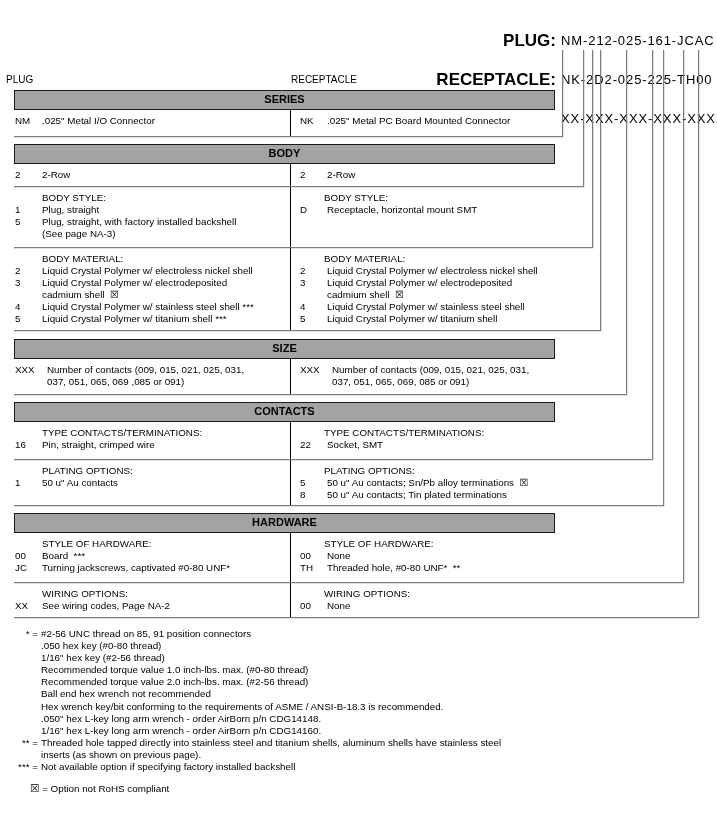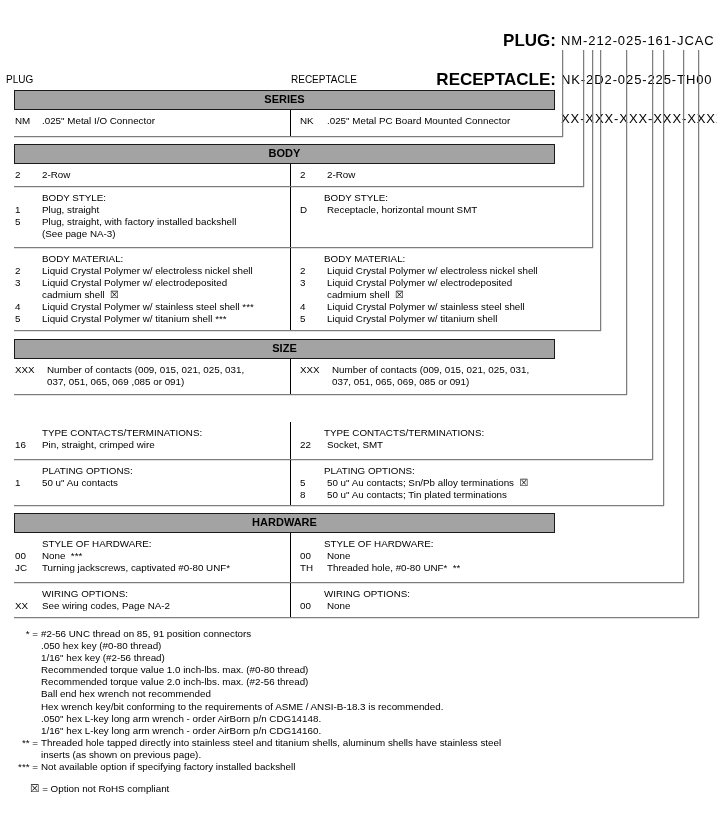--- a/index.html
+++ b/index.html
@@ -167,20 +167,21 @@
           <div class="colR">
             <div class="row">
               <span class="code">XXX</span>
               <span class="desc">Number of contacts (009, 015, 021, 025, 031,
 037, 051, 065, 069, 085 or 091)</span>
             </div>
           </div>
         </div>
       </div>
       <div class="section" style="top: 402px; height: 104px;">
+        <div class="hdr">CONTACTS</div>
         <div class="sub" style="top: 20px; height: 38px;">
           <div class="colL">
             <div class="lblL">TYPE CONTACTS/TERMINATIONS:</div>
             <div class="row">
               <span class="code">16</span>
               <span class="desc">Pin, straight, crimped wire</span>
             </div>
           </div>
           <div class="colR">
             <div class="lblR">TYPE CONTACTS/TERMINATIONS:</div>
@@ -211,21 +212,21 @@
           </div>
         </div>
       </div>
       <div class="section" style="top: 513px; height: 105px;">
         <div class="hdr">HARDWARE</div>
         <div class="sub" style="top: 20px; height: 50px;">
           <div class="colL">
             <div class="lblL">STYLE OF HARDWARE:</div>
             <div class="row">
               <span class="code">00</span>
-              <span class="desc">None  ***</span>
+              <span class="desc">Board  ***</span>
             </div>
             <div class="row">
               <span class="code">JC</span>
               <span class="desc">Turning jackscrews, captivated #0-80 UNF*</span>
             </div>
           </div>
           <div class="colR">
             <div class="lblR">STYLE OF HARDWARE:</div>
             <div class="row">
               <span class="code">00</span>

